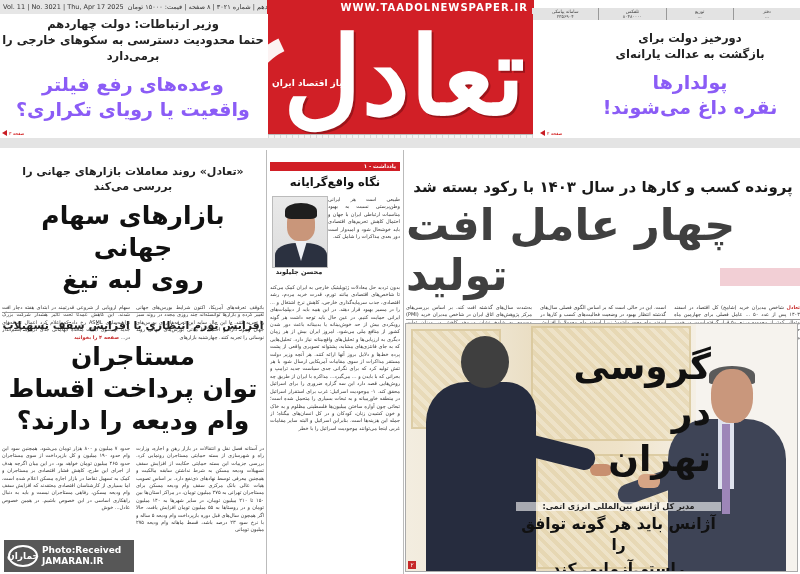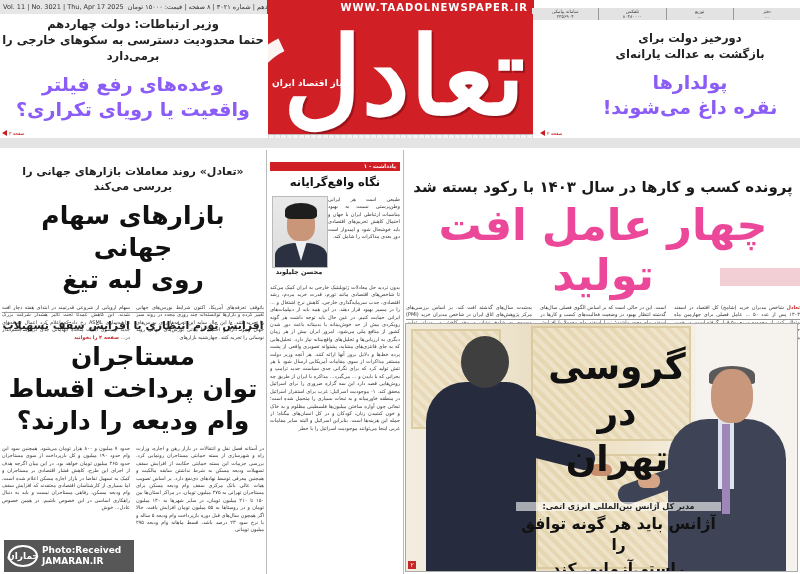--- a/index.html
+++ b/index.html
@@ -46,21 +46,21 @@
   .ed-title { font-size: 11.5px; font-weight: bold; line-height: 15px; text-align: center; direction: rtl; color: #111; }
   .portrait { width: 56px; height: 72px; background: linear-gradient(180deg, #e9e9e9 0%, #dcdcdc 100%); border: 1px solid #bbb; position: relative; overflow: hidden; }
   .portrait .face { position: absolute; left: 14px; top: 10px; width: 28px; height: 34px; border-radius: 45% 45% 40% 40%; background: #c9967a; }
   .portrait .hair { position: absolute; left: 12px; top: 6px; width: 32px; height: 16px; border-radius: 50% 50% 20% 20%; background: #1e1e1e; }
   .portrait .suit { position: absolute; left: 2px; top: 46px; width: 52px; height: 30px; border-radius: 40% 40% 0 0; background: #2b3140; }
   .portrait .shirt { position: absolute; left: 22px; top: 44px; width: 12px; height: 20px; background: #eef0f4; clip-path: polygon(0 0, 100% 0, 50% 100%); }
   .byline { font-size: 6.5px; font-weight: bold; text-align: center; direction: rtl; color: #222; }
 
   
   .main-kicker { font-size: 15px; font-weight: bold; text-align: center; direction: rtl; color: #1a1a1a; }
-  .main-head { font-size: 43px; font-weight: bold; text-align: center; direction: rtl; color: #ec4899; line-height: 50px; letter-spacing: -1px; }
+  .main-head { font-size: 43px; font-weight: bold; text-align: left; direction: rtl; color: #404040; line-height: 50px; letter-spacing: -1px; }
   .hl-box { background: #e8a7b2; color: #333; }
   .red-lbl { color: #c62828; font-weight: bold; }
 
   
   .photo { left: 405px; top: 323px; width: 393px; height: 249px; overflow: hidden; border: 1px solid #aaa;
     background: linear-gradient(90deg, #f3ede0 0%, #efe7d4 20%, #e9dcc0 35%, #efe3c9 55%, #f5f0e6 75%, #f0ebe2 100%); }
   .photo .panel { position: absolute; border: 2px solid #d8c698; background: repeating-linear-gradient(45deg, #efe4c9 0 4px, #e6d6b0 4px 8px); opacity: 0.8; }
   .photo .p1 { left: 5px; top: 5px; width: 90px; height: 100px; }
   .photo .p2 { left: 125px; top: 2px; width: 160px; height: 115px; }
   .photo .p3 { left: 130px; top: 130px; width: 150px; height: 115px; }
@@ -69,21 +69,21 @@
   .man-l-arm { position: absolute; left: 95px; top: 115px; width: 95px; height: 22px; background: #262c3e; transform: rotate(14deg); border-radius: 10px; }
   .man-l-hand { position: absolute; left: 184px; top: 140px; width: 22px; height: 12px; background: #c88f6f; border-radius: 6px; }
   .man-l-head { position: absolute; left: 55px; top: 12px; width: 48px; height: 52px; background: #3f3f3f; border-radius: 50%; }
   .man-r-body { position: absolute; left: 262px; top: 95px; width: 118px; height: 160px; background: #3e4456; border-radius: 40px 40px 0 0; }
   .man-r-shirt { position: absolute; left: 312px; top: 95px; width: 16px; height: 70px; background: #dfe3ee; }
   .man-r-tie { position: absolute; left: 316px; top: 100px; width: 8px; height: 90px; background: #9d86b8; }
   .man-r-arm { position: absolute; left: 210px; top: 150px; width: 80px; height: 20px; background: #3e4456; transform: rotate(-20deg); border-radius: 10px; }
   .man-r-hand { position: absolute; left: 232px; top: 150px; width: 22px; height: 14px; background: #d6a585; border-radius: 6px; }
   .man-r-head { position: absolute; left: 305px; top: 45px; width: 42px; height: 54px; background: #c9977c; border-radius: 45%; }
   .man-r-hair { position: absolute; left: 303px; top: 42px; width: 46px; height: 18px; background: #5a5a5a; border-radius: 50% 50% 10% 10%; }
-  .photo-title { position: absolute; left: 136px; top: 20px; width: 150px; font-size: 36px; font-weight: bold; line-height: 46px; color: #111; text-align: center; direction: rtl; }
+  .photo-title { position: absolute; left: 155px; top: 20px; width: 150px; font-size: 36px; font-weight: bold; line-height: 46px; color: #111; text-align: right; direction: rtl; }
   .photo-sub { position: absolute; left: 110px; top: 178px; width: 205px; text-align: center; direction: rtl; }
   .photo-sub .k { font-size: 8px; font-weight: bold; color: #222; background: rgba(255,255,255,0.6); }
   .photo-sub .h { font-size: 15.5px; font-weight: bold; color: #111; line-height: 21px; margin-top: 3px; }
   .page-tag { position: absolute; left: 2px; bottom: 2px; width: 8px; height: 8px; background: #c62828; color: #fff; font-size: 6px; text-align: center; line-height: 8px; }
 
   
   .watermark { left: 4px; top: 540px; width: 130px; height: 32px; background: rgba(40,40,40,0.78); display: flex; align-items: center; gap: 4px; padding: 14px 4px; }
   .wm-logo { width: 30px; height: 22px; border: 2px solid #fff; border-radius: 50%; color: #fff; font-size: 9px; font-weight: bold; display: flex; align-items: center; justify-content: center; }
   .wm-text { color: #fff; font-size: 9px; font-weight: bold; line-height: 11px; direction: ltr; }
 

